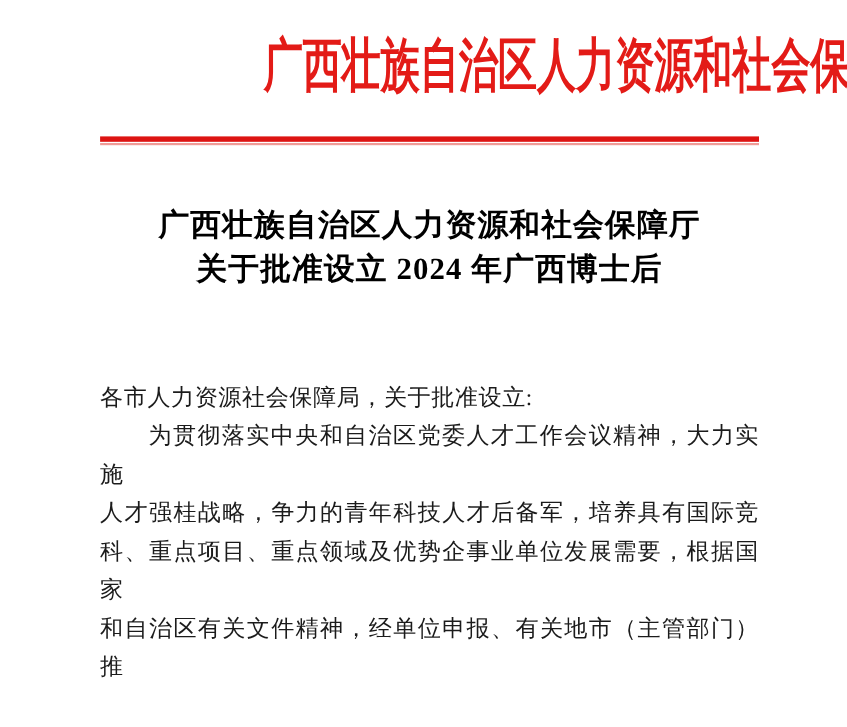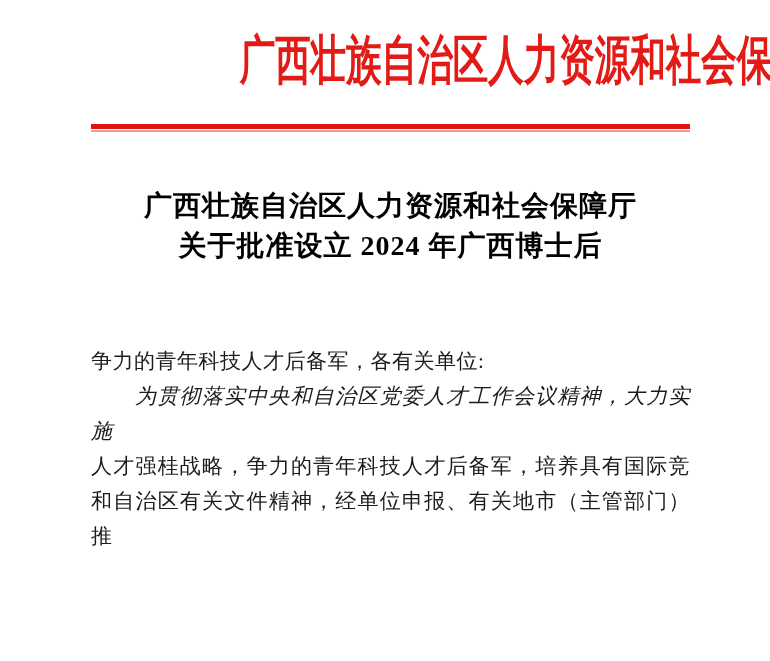--- a/index.html
+++ b/index.html
@@ -77,21 +77,20 @@
     letter-spacing: 0.5px;
     white-space: nowrap;
   }
   .doc-body .body-line.just {
     white-space: normal;
     text-align: justify;
     text-align-last: justify;
   }
   .doc-body .body-line.indent {
     text-indent: 44px;
-    font-style: italic;
   }
 </style>
 </head>
 <body>
 
 <div class="page">
 
   <div class="content-col org-banner">
     <span class="org-inner">广西壮族自治区人力资源和社会保障厅</span>
   </div>
@@ -101,20 +100,21 @@
     <div class="rule-gap"></div>
     <div class="rule-thin"></div>
   </div>
 
   <div class="content-col doc-title">
     <div class="title-line">广西壮族自治区人力资源和社会保障厅</div>
     <div class="title-line">关于批准设立 2024 年广西博士后</div>
   </div>
 
   <div class="content-col doc-body">
-    <div class="body-line">争力的青年科技人才后备军，各有关单位:</div>
+    <div class="body-line">各市人力资源社会保障局，关于批准设立:</div>
     <div class="body-line just indent">为贯彻落实中央和自治区党委人才工作会议精神，大力实施</div>
     <div class="body-line just">人才强桂战略，争力的青年科技人才后备军，培养具有国际竞</div>
+    <div class="body-line just">科、重点项目、重点领域及优势企事业单位发展需要，根据国家</div>
     <div class="body-line just">和自治区有关文件精神，经单位申报、有关地市（主管部门）推</div>
 
   </div>
 
 </div>
 
 </body></html>

